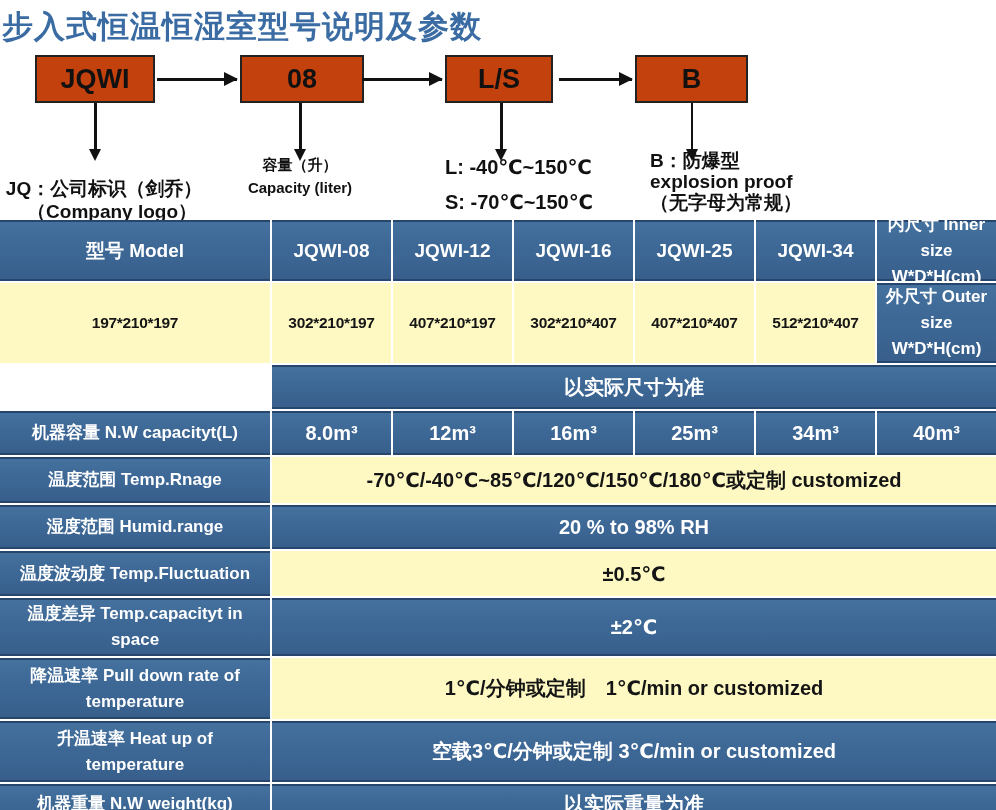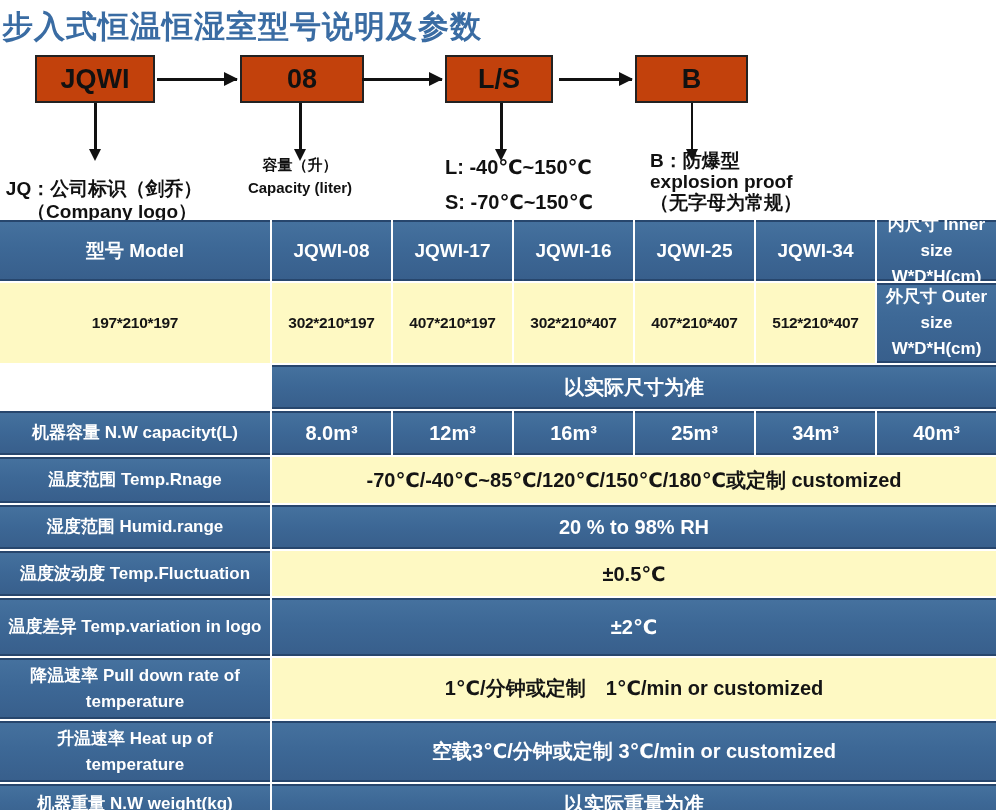--- a/index.html
+++ b/index.html
@@ -106,21 +106,21 @@
     <div class="flow-note note-3">
       <div>B：防爆型</div>
       <div>explosion proof</div>
       <div>（无字母为常规）</div>
     </div>
   </div>
 
 <div id="spec-table">
     <div class="cell blue label-cell header-cell">型号 Model</div>
     <div class="cell blue header-cell">JQWI-08</div>
-    <div class="cell blue header-cell">JQWI-17</div>
+    <div class="cell blue header-cell">JQWI-12</div>
     <div class="cell blue header-cell">JQWI-16</div>
     <div class="cell blue header-cell">JQWI-25</div>
     <div class="cell blue header-cell">JQWI-34</div>
     <div class="cell blue label-cell">内尺寸 Inner size W*D*H(cm)</div>
     <div class="cell white dim-cell">197*210*197</div>
     <div class="cell white dim-cell">302*210*197</div>
     <div class="cell white dim-cell">407*210*197</div>
     <div class="cell white dim-cell">302*210*407</div>
     <div class="cell white dim-cell">407*210*407</div>
     <div class="cell white dim-cell">512*210*407</div>
@@ -132,21 +132,21 @@
     <div class="cell blue value-cell">16m³</div>
     <div class="cell blue value-cell">25m³</div>
     <div class="cell blue value-cell">34m³</div>
     <div class="cell blue value-cell">40m³</div>
     <div class="cell blue label-cell">温度范围 Temp.Rnage</div>
     <div class="cell white span6 value-cell">-70℃/-40℃~85℃/120℃/150℃/180℃或定制 customized</div>
     <div class="cell blue label-cell">湿度范围 Humid.range</div>
     <div class="cell blue span6 value-cell">20 % to 98% RH</div>
     <div class="cell blue label-cell">温度波动度 Temp.Fluctuation</div>
     <div class="cell white span6 value-cell">±0.5℃</div>
-    <div class="cell blue label-cell">温度差异 Temp.variation in logo</div>
+    <div class="cell blue label-cell">温度差异 Temp.capacityt in space</div>
     <div class="cell blue span6 value-cell">±2℃</div>
     <div class="cell blue label-cell">降温速率 Pull down rate of temperature</div>
     <div class="cell white span6 value-cell">1℃/分钟或定制　1℃/min or customized</div>
     <div class="cell blue label-cell">升温速率 Heat up of temperature</div>
     <div class="cell blue span6 value-cell">空载3℃/分钟或定制 3℃/min or customized</div>
     <div class="cell blue label-cell">机器重量 N.W weight(kg)</div>
     <div class="cell blue span6 value-cell">以实际重量为准</div>
   </div>
 
 </body></html>

